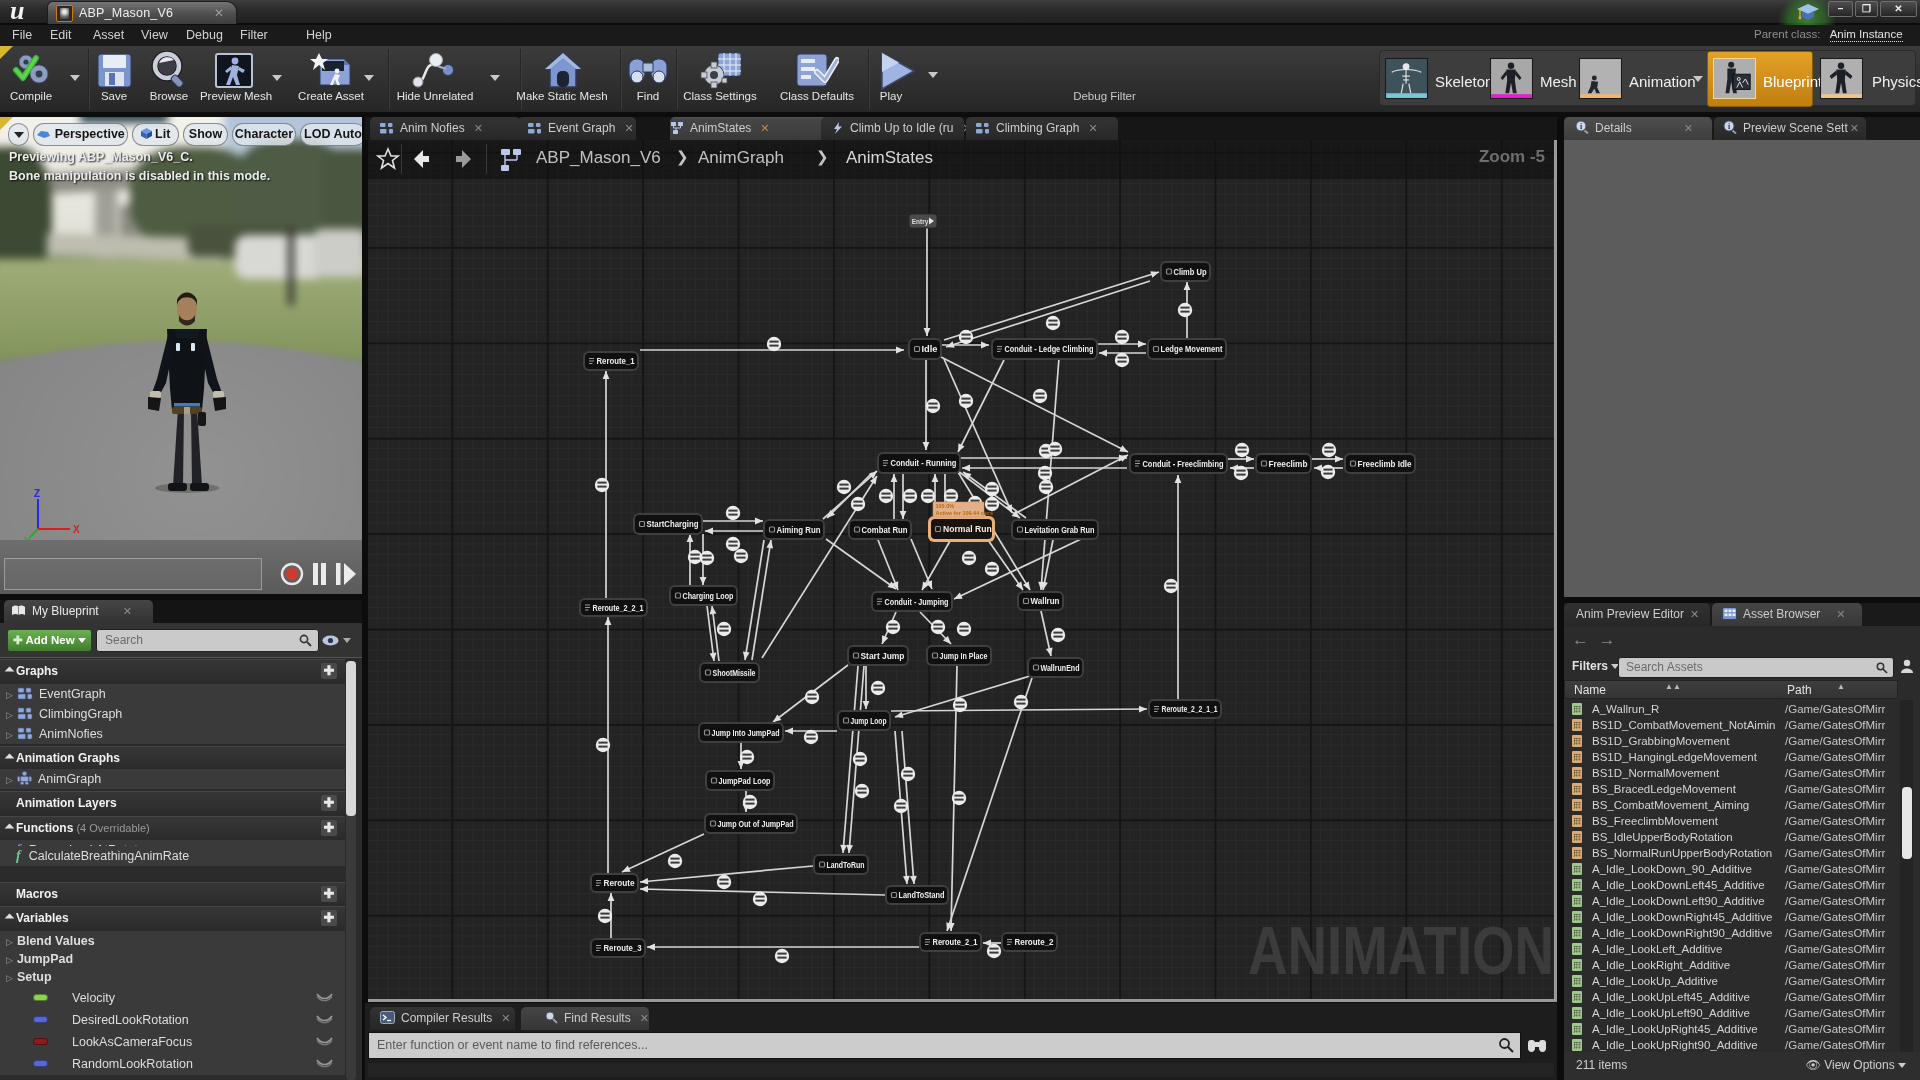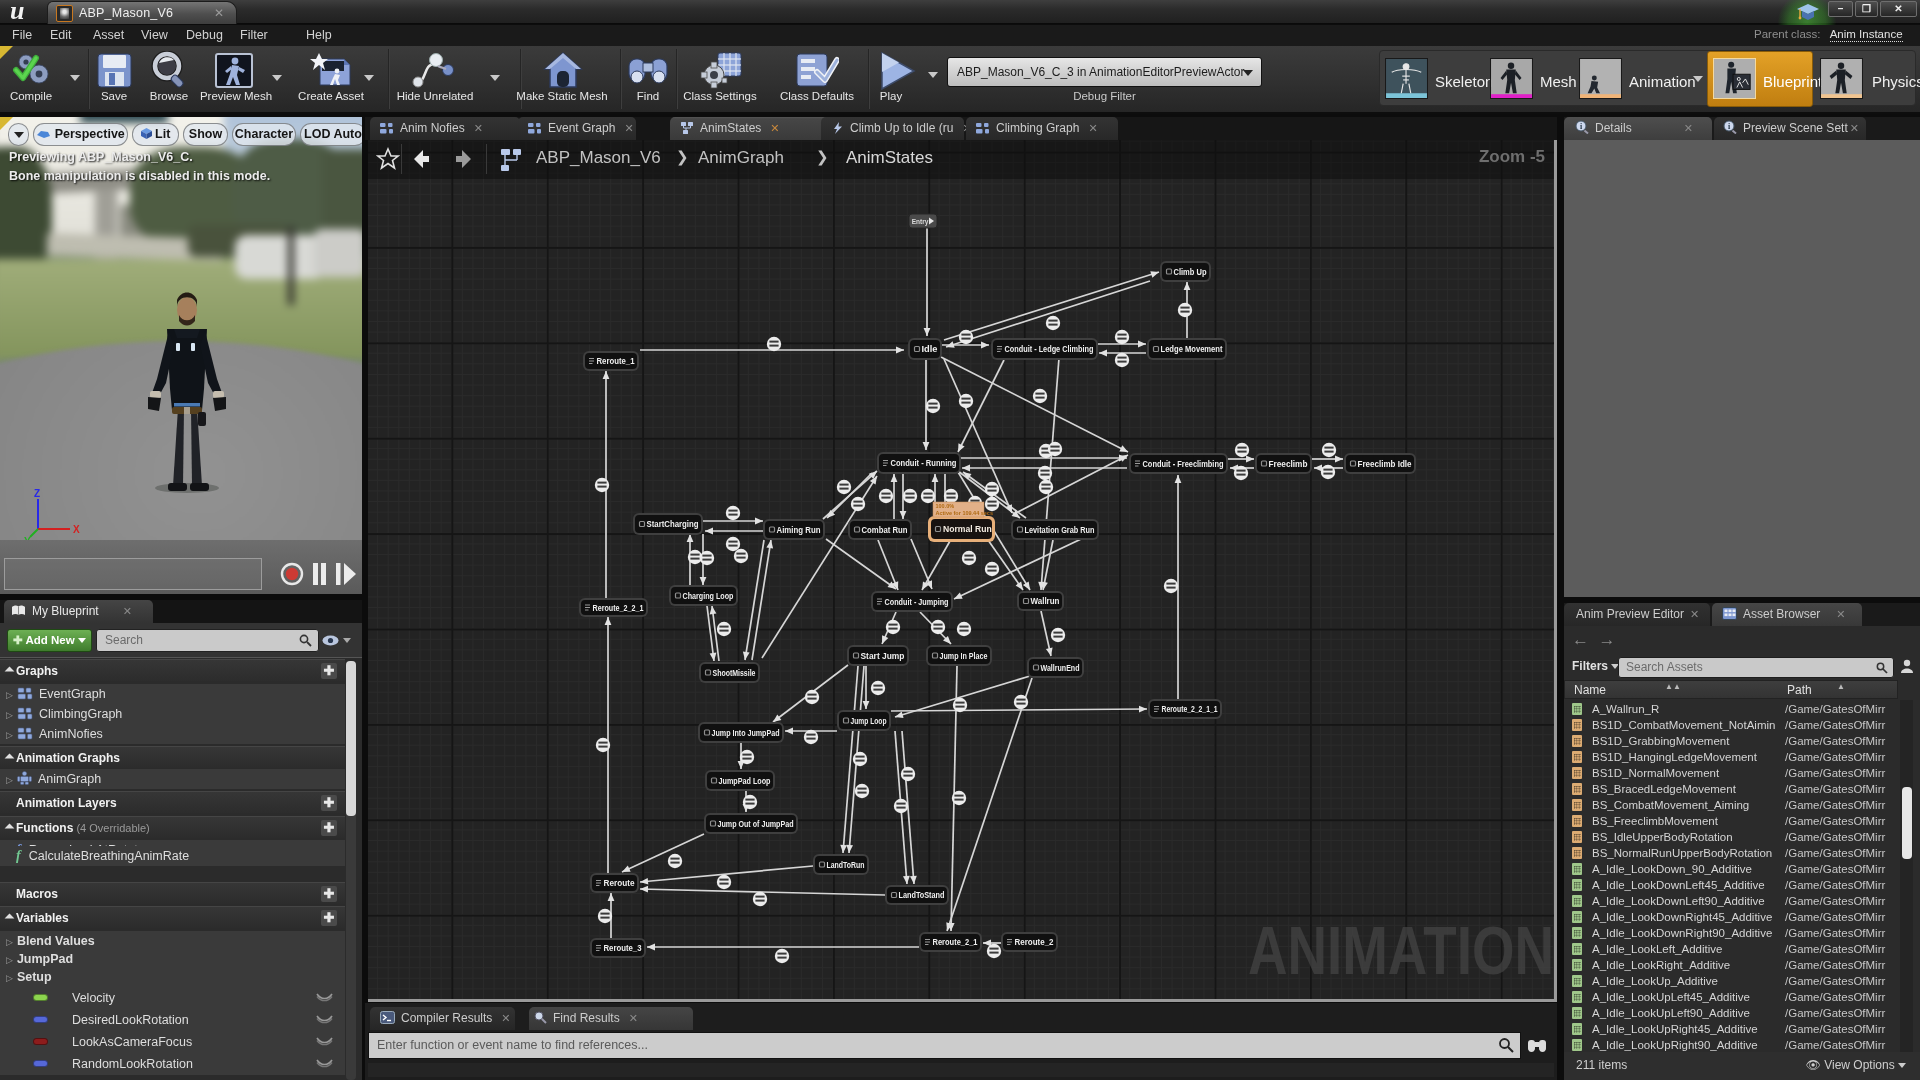--- a/index.html
+++ b/index.html
@@ -236,21 +236,20 @@
           <rect x="6" y="15" width="14" height="4"></rect>
           <rect x="6" y="23" width="10" height="4"></rect>
         </g>
 <path d="M22 20 L30 28 L42 8" fill="none" stroke="#f0f2f6" stroke-width="6" stroke-linecap="round" stroke-linejoin="round"></path>
 <path d="M22 20 L30 28 L42 8" fill="none" stroke="#9eb2dc" stroke-width="3" stroke-linecap="round" stroke-linejoin="round"></path>
       </svg>
 <svg class="abs" style="left:876px;top:4px" width="42" height="42" viewBox="0 0 42 42">
 <polygon points="6,3 38,21 6,39" fill="#9db4e4" stroke="#3c4a68" stroke-width="1.5"></polygon>
 <polygon points="6,3 23,12.5 6,22" fill="#c3d2ee"></polygon>
       </svg>
-<div class="abs" id="dbgfilter">ABP_Mason_V6_C_3 in AnimationEditorPreviewActor</div>
 <div class="abs" id="dbglabel">Debug Filter</div>
 <div class="abs" id="modes">
 <div class="abs" id="bp-sel"></div>
 <svg class="abs mode-thumb" style="left:5px" viewBox="0 0 43 41">
           <rect width="43" height="41" fill="#3e525c"></rect>
 <rect y="36" width="43" height="5" fill="#7cc4d8"></rect>
 <g stroke="#e8e8e8" stroke-width="1.2" fill="#e8e8e8">
             <circle cx="21" cy="8" r="3"></circle>
             <line x1="21" y1="11" x2="21" y2="26"></line>
 <path d="M6 14 C12 10 30 10 37 14" fill="none"></path>
@@ -481,21 +480,21 @@
           </g>
         </svg>Anim Nofies<span class="x" style="color:#8a8a8a">✕</span></div>
 <div class="ptab" style="left:153px;width:118px;background:linear-gradient(180deg,#333,#282828);padding-left:10px"><svg width="14" height="11" viewBox="0 0 14 11" style="vertical-align:-2px;margin-right:6px">
           <g fill="#8fa8dc">
             <rect x="0" y="0" width="5.5" height="4" rx="1"></rect>
             <rect x="8" y="0" width="4.5" height="4" rx="1"></rect>
             <rect x="0" y="6" width="6.5" height="4.5" rx="1"></rect>
             <rect x="9" y="6" width="4" height="4.5" rx="1"></rect>
           </g>
         </svg>Event Graph<span class="x" style="color:#8a8a8a">✕</span></div>
-<div class="ptab" style="left:305px;width:177px;background:linear-gradient(180deg,#555 0%,#464646 8%,#3a3a3a);padding-left:10px"><svg width="14" height="12" viewBox="0 0 14 12" style="vertical-align:-2px;margin-right:6px">
+<div class="ptab" style="left:305px;width:177px;background:linear-gradient(180deg,#555 0%,#464646 8%,#3a3a3a);"><svg width="14" height="12" viewBox="0 0 14 12" style="vertical-align:-2px;margin-right:6px">
           <g fill="#b7c7e8">
             <rect x="1" y="0" width="5" height="4" rx="0.5"></rect>
             <rect x="8" y="0" width="5" height="4" rx="0.5"></rect>
             <rect x="3" y="8" width="5" height="4" rx="0.5"></rect>
             <path d="M3.5 4 L3.5 6 L6 6 L6 8 M10.5 4 L10.5 6 L6 6" stroke="#b7c7e8" fill="none"></path>
           </g>
         </svg>AnimStates<span class="x" style="color:#c8883c">✕</span></div>
 <div class="ptab" style="left:456px;width:143px;background:linear-gradient(180deg,#333,#282828);padding-left:10px"><svg width="13" height="12" viewBox="0 0 13 12" style="vertical-align:-2px;margin-right:6px">
           <path d="M8 0 L3 7 L6 7 L4 12 L11 4.5 L7.5 4.5 Z" fill="#b7c7e8"></path>
         </svg>Climb Up to Idle (ru<span class="x" style="color:#8a8a8a">✕</span></div>
@@ -1232,21 +1231,21 @@
 </div>
 </div>
 <div class="abs" id="canvas-border-r"></div>
 <div class="abs" id="canvas-border-b"></div>
 <div class="abs" id="bottompanel">
 <div class="ptab" style="left:5px;width:145px;background:linear-gradient(180deg,#333,#262626);padding-left:10px;top:4px"><svg width="15" height="13" viewBox="0 0 15 13" style="vertical-align:-2px;margin-right:6px">
           <rect x="0.5" y="0.5" width="14" height="12" rx="2" fill="#4a5a7c" stroke="#9ab"></rect>
           <path d="M3 4 L6 6.5 L3 9" stroke="#fff" stroke-width="1.4" fill="none"></path>
           <line x1="7" y1="9.5" x2="11" y2="9.5" stroke="#fff" stroke-width="1.4"></line>
         </svg>Compiler Results<span class="x">✕</span></div>
-<div class="ptab" style="left:164px;width:164px;background:linear-gradient(180deg,#454545,#363636);padding-left:4px;top:4px"><svg width="14" height="14" viewBox="0 0 14 14" style="vertical-align:-2px;margin-right:6px">
+<div class="ptab" style="left:156px;width:128px;background:linear-gradient(180deg,#454545,#363636);padding-left:23px;top:4px"><svg width="14" height="14" viewBox="0 0 14 14" style="vertical-align:-2px;margin-right:6px">
           <circle cx="6" cy="6" r="4" fill="#cdd8ea" stroke="#556"></circle>
           <line x1="9" y1="9" x2="13" y2="13" stroke="#99a" stroke-width="2"></line>
         </svg>Find Results<span class="x">✕</span></div>
 <div id="findinput">Enter function or event name to find references...</div>
 <svg width="16" height="16" viewBox="0 0 16 16" style="position:absolute;left:1133px;top:34px">
         <circle cx="6.5" cy="6.5" r="4.5" fill="none" stroke="#222" stroke-width="1.8"></circle>
         <line x1="10" y1="10" x2="15" y2="15" stroke="#222" stroke-width="2"></line>
       </svg>
 <svg width="20" height="18" viewBox="0 0 20 18" style="position:absolute;left:1162px;top:33px">
         <g fill="#ddd">

